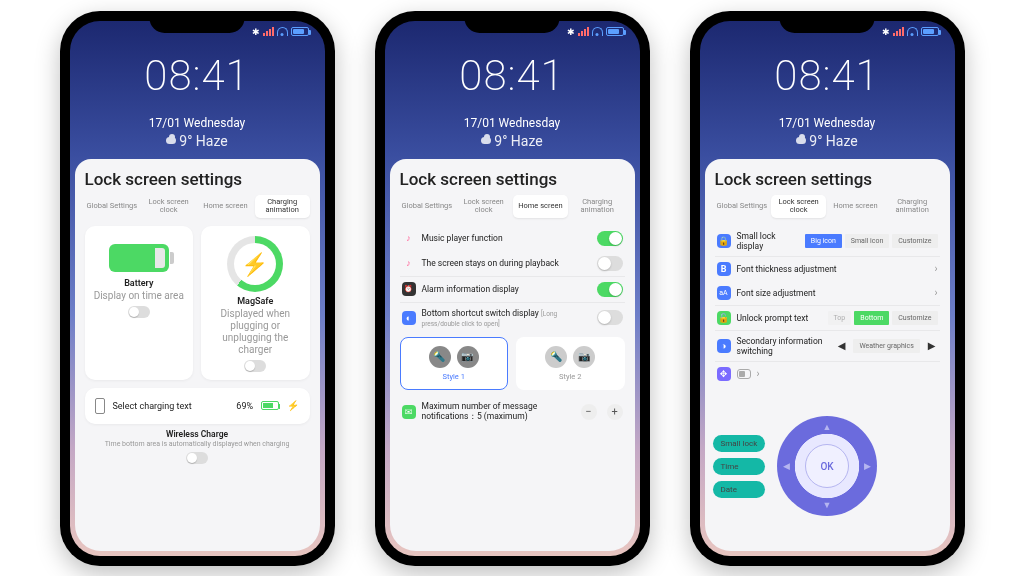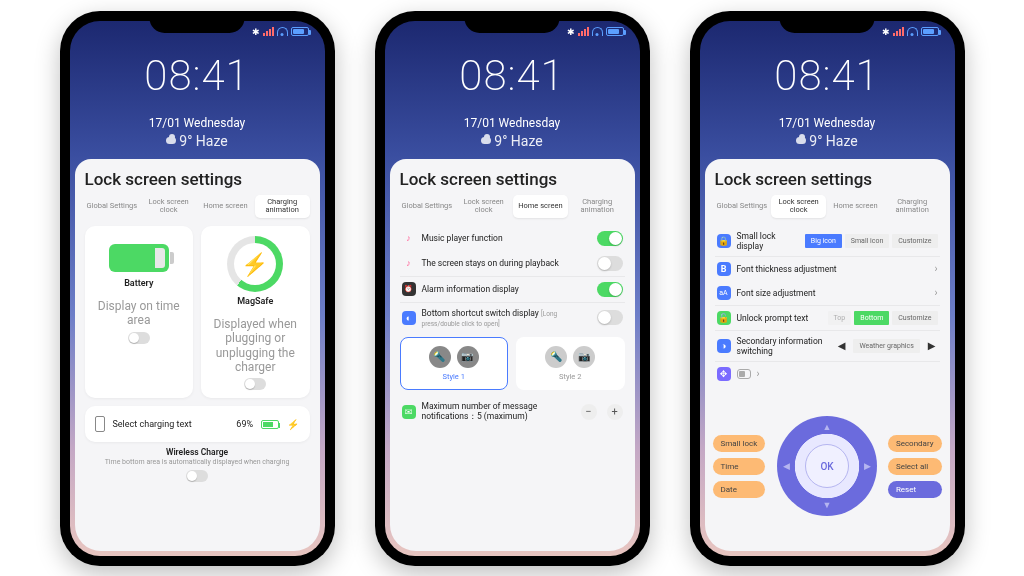--- a/index.html
+++ b/index.html
@@ -142,21 +142,21 @@
     background: conic-gradient(#4cd964 0 220deg, #e5e5e5 220deg 360deg);
   }
   .magsafe-icon::before{
     content:'';position:absolute;inset:7px;background:#fff;border-radius:50%;
   }
   .bolt {
     position:absolute; top:50%; left:50%; transform:translate(-50%,-50%);
     color:#4cd964; font-size:22px; z-index:1;
   }
   .card-title { font-size: 9px; font-weight: 600; margin-top:4px;}
-  .card-sub { font-size: 12px; color: #999; line-height:1.2; margin-top:11px;}
+  .card-sub { font-size: 10px; color: #999; line-height:1.2; margin-top:2px;}
   .mini-toggle {
     width: 22px; height: 12px;
     background: #ddd; border-radius: 6px;
     margin: 4px auto 0; position:relative; cursor:pointer;
   }
   .mini-toggle::after{
     content:'';position:absolute;width:10px;height:10px;background:#fff;border-radius:50%;top:1px;left:1px;box-shadow:0 1px 1px rgba(0,0,0,.2);
   }
   .charge-card {
     background:#fff; border-radius:10px; padding:10px 10px;
@@ -212,21 +212,21 @@
   .chev{color:#999;font-size:10px;}
   .arrow{color:#333;font-size:10px;padding:0 2px;cursor:pointer;}
   .dpad-area{position:relative;flex:1;display:flex;align-items:center;justify-content:center;margin-top:4px;}
   .dpad{width:100px;height:100px;border-radius:50%;background:radial-gradient(circle,#e8e8ff 45%, #6b6bdd 46%);position:relative;display:flex;align-items:center;justify-content:center;}
   .dpad-center{width:44px;height:44px;border-radius:50%;background:#f0f0ff;border:1.5px solid #b5b5f0;display:flex;align-items:center;justify-content:center;color:#6b6bdd;font-size:10px;font-weight:500;cursor:pointer;}
   .dpad-arrow{position:absolute;color:#b5b5f0;font-size:9px;}
   .dpad-arrow.up{top:6px;}.dpad-arrow.down{bottom:6px;}.dpad-arrow.left{left:6px;}.dpad-arrow.right{right:6px;}
   .side-col{position:absolute;display:flex;flex-direction:column;gap:6px;}
   .side-col.left{left:-2px;}
   .side-col.right{right:-2px;}
-  .side-btn{background:#fdba74;border-radius:10px;padding:4px 8px;font-size:8px;color:#444;cursor:pointer;}
+  .side-btn{background:#14b8a6;border-radius:10px;padding:4px 8px;font-size:8px;color:#444;cursor:pointer;}
   .side-btn.blue{background:#6b6bdd;color:#fff;}
   .sq-toggle{width:14px;height:10px;border:1px solid #aaa;border-radius:3px;position:relative;}
   .sq-toggle::after{content:'';position:absolute;width:6px;height:6px;background:#aaa;border-radius:1px;top:1px;left:1px;}
 </style>
 </head>
 <body>
 
 <div class="phone">
   <div class="notch"></div>
   <div class="screen">
@@ -449,21 +449,16 @@
           <span class="side-btn">Time</span>
           <span class="side-btn">Date</span>
         </div>
         <div class="dpad">
           <span class="dpad-arrow up">▲</span>
           <span class="dpad-arrow down">▼</span>
           <span class="dpad-arrow left">◀</span>
           <span class="dpad-arrow right">▶</span>
           <div class="dpad-center">OK</div>
         </div>
-        <div class="side-col right">
-          <span class="side-btn">Secondary</span>
-          <span class="side-btn">Select all</span>
-          <span class="side-btn blue">Reset</span>
-        </div>
       </div>
     </div>
   </div>
 </div>
 
 </body></html>

